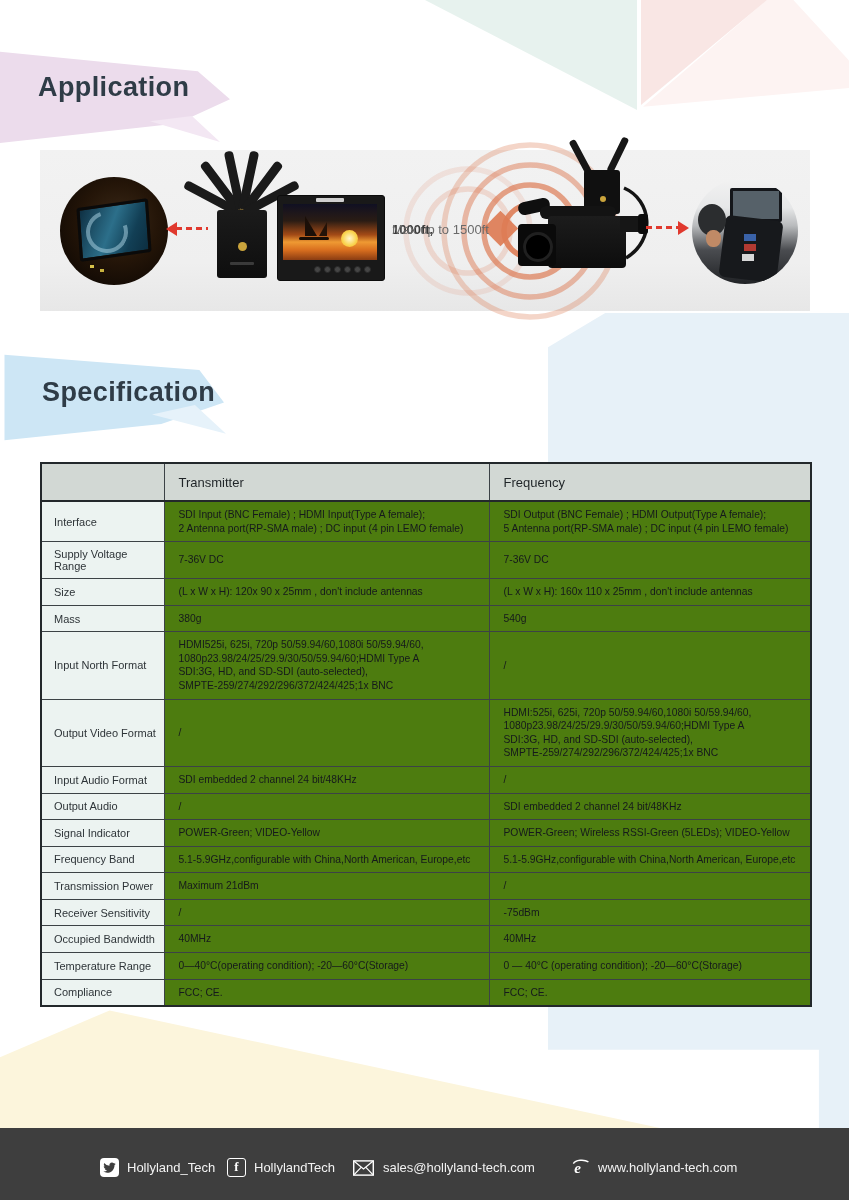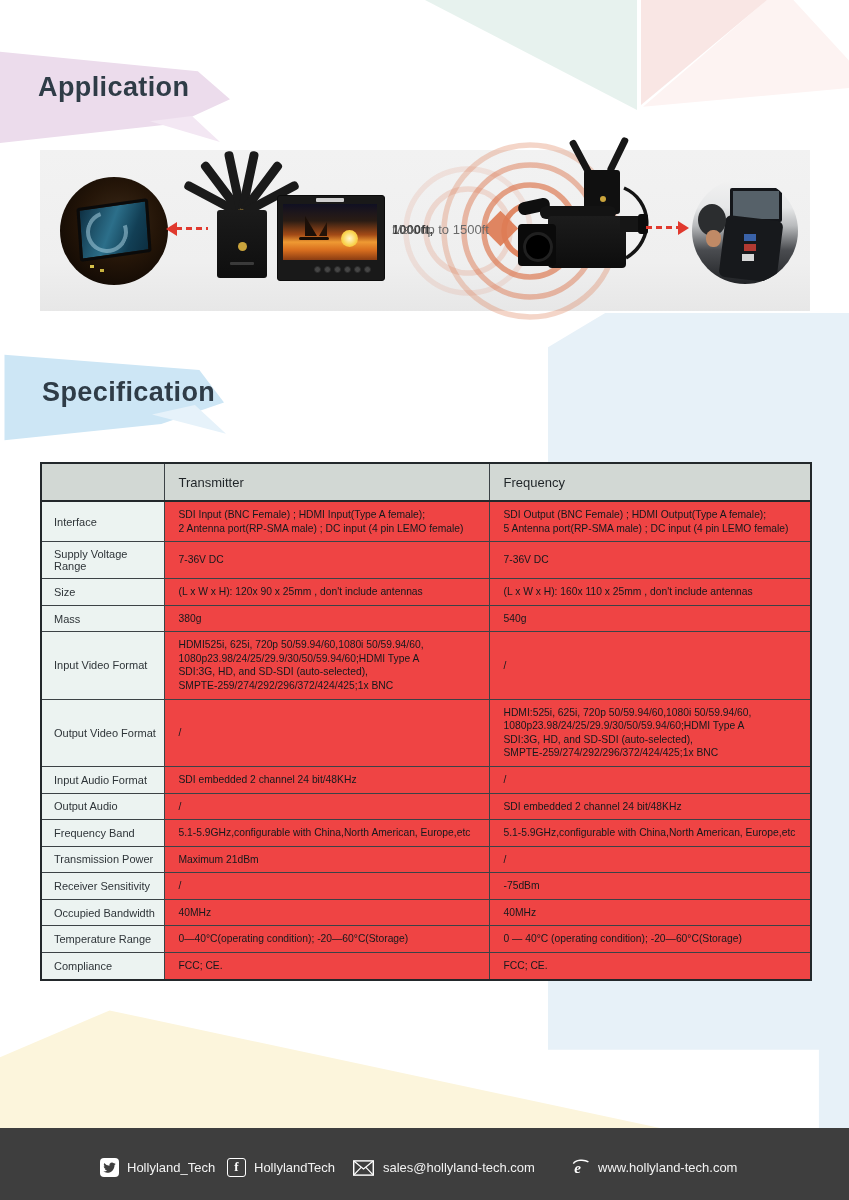--- a/index.html
+++ b/index.html
@@ -94,21 +94,21 @@
   .circleR .scr{left:38px;top:10px;width:46px;height:28px;background:#566169;border:3px solid #14161a;border-radius:2px;}
   .circleR .rig{left:30px;top:40px;width:58px;height:62px;background:#17191c;border-radius:6px;transform:rotate(7deg);}
   .circleR .head{left:6px;top:26px;width:28px;height:32px;background:#2b2d2f;border-radius:50%;}
   .circleR .skin{left:14px;top:52px;width:15px;height:17px;background:#c08a66;border-radius:45%;}
   .circleR .m1{left:52px;top:56px;width:12px;height:7px;background:#3a62a8;}
   .circleR .m2{left:52px;top:66px;width:12px;height:7px;background:#b23a32;}
   .circleR .m3{left:50px;top:76px;width:12px;height:7px;background:#d8d8d8;}
 
   
   table.spec{left:40px;top:462px;position:absolute;width:770px;border-collapse:collapse;
-        border:2px solid #23282b;background:#ef4444;table-layout:fixed;}
+        border:2px solid #23282b;background:#4d7c0f;table-layout:fixed;}
   table.spec th,table.spec td{border:1px solid #3c4246;vertical-align:middle;}
   table.spec thead th{background:#d2d8d4;height:36px;text-align:left;padding:0 0 0 14px;
         font-size:13px;font-weight:normal;color:#1f2427;border-bottom:2px solid #23282b;}
   table.spec tbody th{font-size:11px;font-weight:normal;color:#2e3438;text-align:left;
         padding:6px 4px 6px 12px;background:#ecf3f1;}
   table.spec tbody td{font-size:10.3px;color:#15191c;padding:6px 8px 6px 14px;
         white-space:pre-line;line-height:1.32;}
 
   
   .footer{left:0;top:1128px;width:849px;height:72px;background:#3e3e3e;}
@@ -253,21 +253,21 @@
           <th>Size</th>
           <td>(L x W x H): 120x 90 x 25mm , don't include antennas</td>
           <td>(L x W x H): 160x 110 x 25mm , don't include antennas</td>
         </tr>
         <tr>
           <th>Mass</th>
           <td>380g</td>
           <td>540g</td>
         </tr>
         <tr>
-          <th>Input Video Format</th>
+          <th>Input North Format</th>
           <td>HDMI525i, 625i, 720p 50/59.94/60,1080i 50/59.94/60,
 1080p23.98/24/25/29.9/30/50/59.94/60;HDMI Type A
 SDI:3G, HD, and SD-SDI (auto-selected),
 SMPTE-259/274/292/296/372/424/425;1x BNC</td>
           <td>/</td>
         </tr>
         <tr>
           <th>Output Video Format</th>
           <td>/</td>
           <td>HDMI:525i, 625i, 720p 50/59.94/60,1080i 50/59.94/60,
@@ -277,20 +277,25 @@
         </tr>
         <tr>
           <th>Input Audio Format</th>
           <td>SDI embedded 2 channel 24 bit/48KHz</td>
           <td>/</td>
         </tr>
         <tr>
           <th>Output Audio</th>
           <td>/</td>
           <td>SDI embedded 2 channel 24 bit/48KHz</td>
+        </tr>
+        <tr>
+          <th>Signal Indicator</th>
+          <td>POWER-Green; VIDEO-Yellow</td>
+          <td>POWER-Green; Wireless RSSI-Green (5LEDs); VIDEO-Yellow</td>
         </tr>
         <tr>
           <th>Frequency Band</th>
           <td>5.1-5.9GHz,configurable with China,North American, Europe,etc</td>
           <td>5.1-5.9GHz,configurable with China,North American, Europe,etc</td>
         </tr>
         <tr>
           <th>Transmission Power</th>
           <td>Maximum 21dBm</td>
           <td>/</td>

